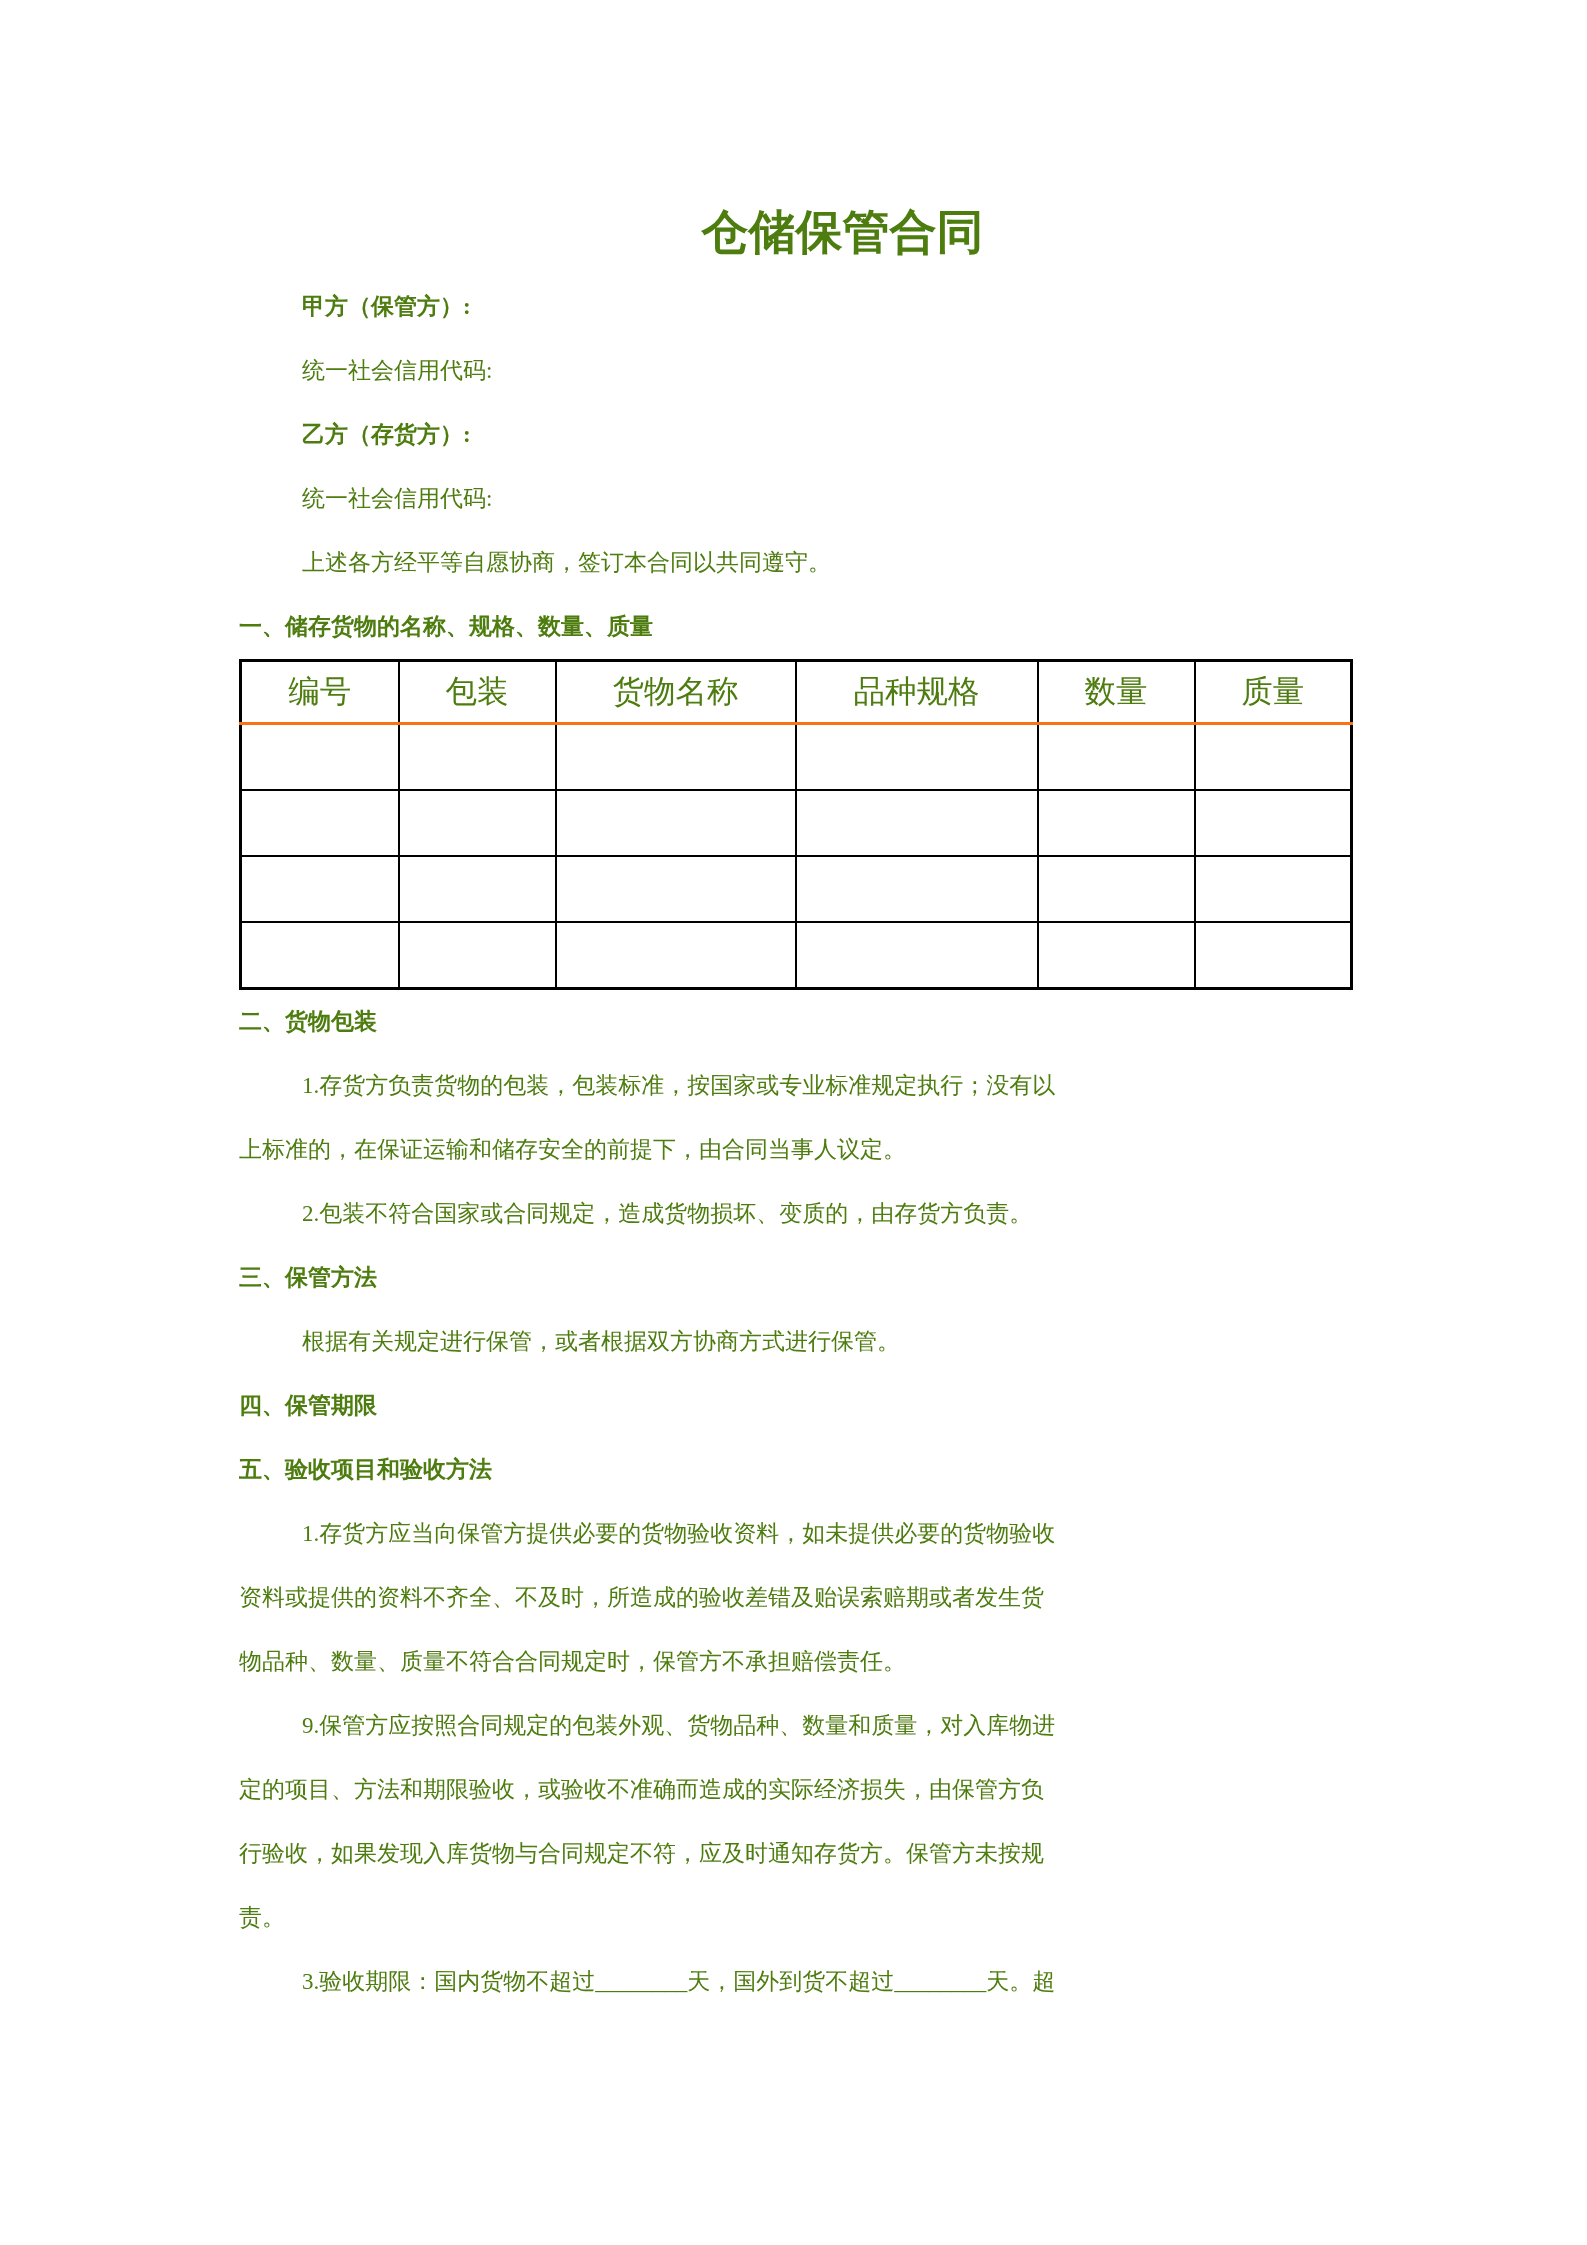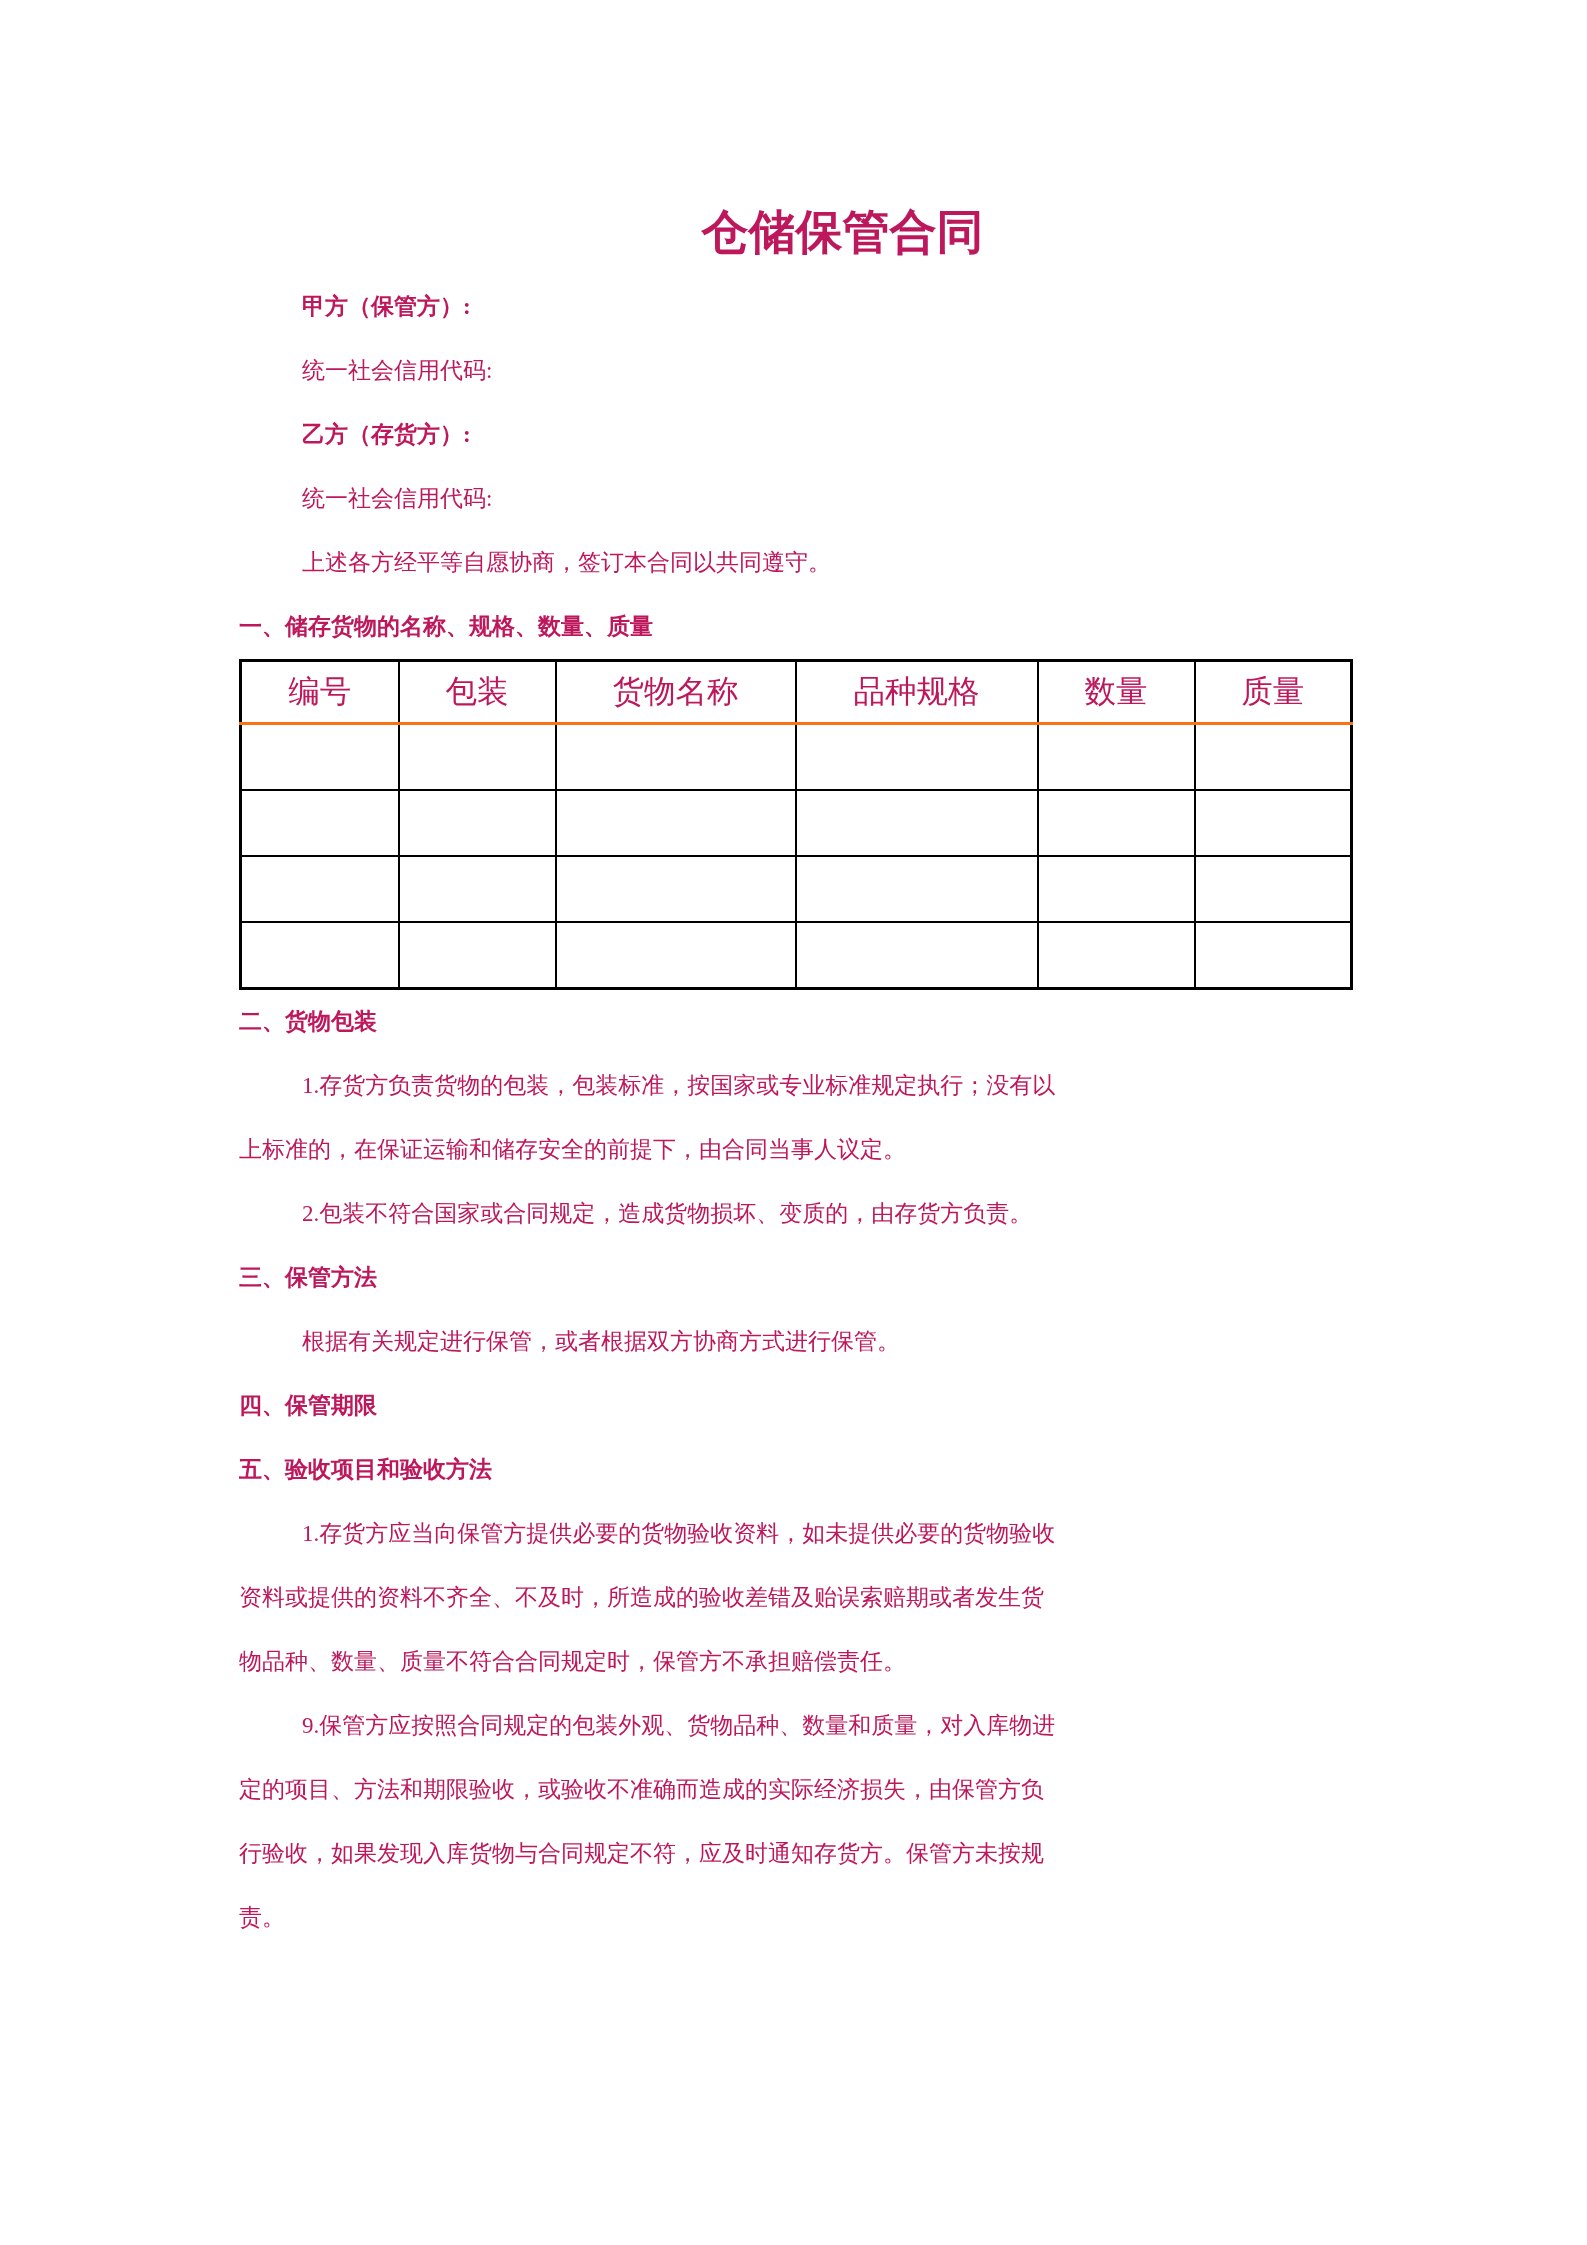--- a/index.html
+++ b/index.html
@@ -1,21 +1,21 @@
 <!DOCTYPE html>
 <html><head>
 <meta charset="utf-8">
 <style>
   html, body { margin: 0; padding: 0; background: #ffffff; }
   .page {
     position: relative;
     width: 1561px;
     height: 2245px;
     background: #ffffff;
-    color: #be185d;
+    color: #4d7c0f;
     font-family: "Liberation Serif", "DejaVu Serif", serif;
     overflow: hidden;
   }
   .content {
     position: absolute;
     left: 239px;
     top: 0;
     width: 1111px;
   }
   .title {
@@ -141,15 +141,16 @@
     <h2 class="ln">四、保管期限</h2>
 
     <h2 class="ln">五、验收项目和验收方法</h2>
     <p class="ln ind">1.存货方应当向保管方提供必要的货物验收资料，如未提供必要的货物验收</p>
     <p class="ln">资料或提供的资料不齐全、不及时，所造成的验收差错及贻误索赔期或者发生货</p>
     <p class="ln">物品种、数量、质量不符合合同规定时，保管方不承担赔偿责任。</p>
     <p class="ln ind">9.保管方应按照合同规定的包装外观、货物品种、数量和质量，对入库物进</p>
     <p class="ln">定的项目、方法和期限验收，或验收不准确而造成的实际经济损失，由保管方负</p>
     <p class="ln">行验收，如果发现入库货物与合同规定不符，应及时通知存货方。保管方未按规</p>
     <p class="ln">责。</p>
+    <p class="ln ind">3.验收期限：国内货物不超过________天，国外到货不超过________天。超</p>
 
   </div>
 </div>
 
 </body></html>

